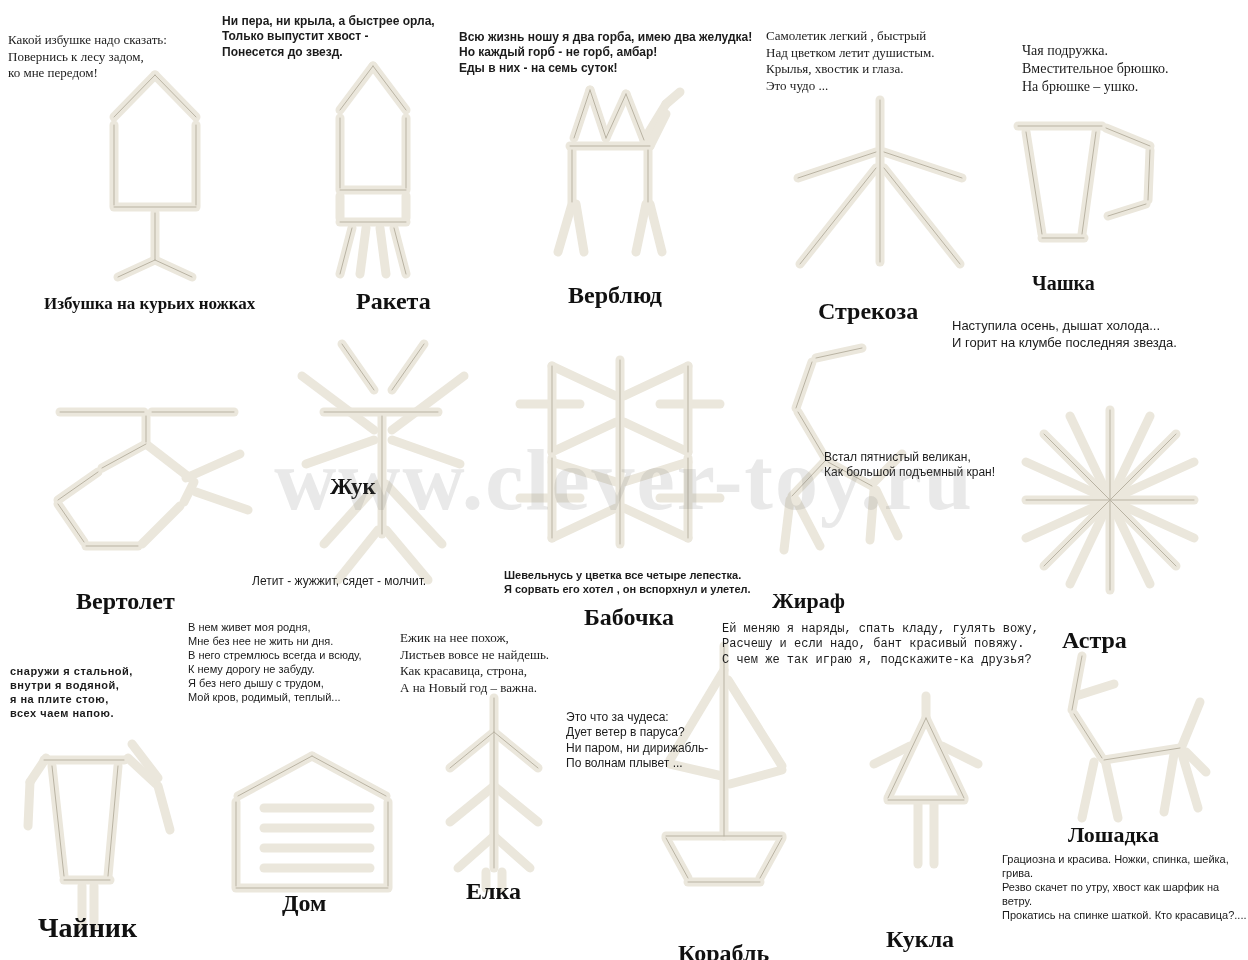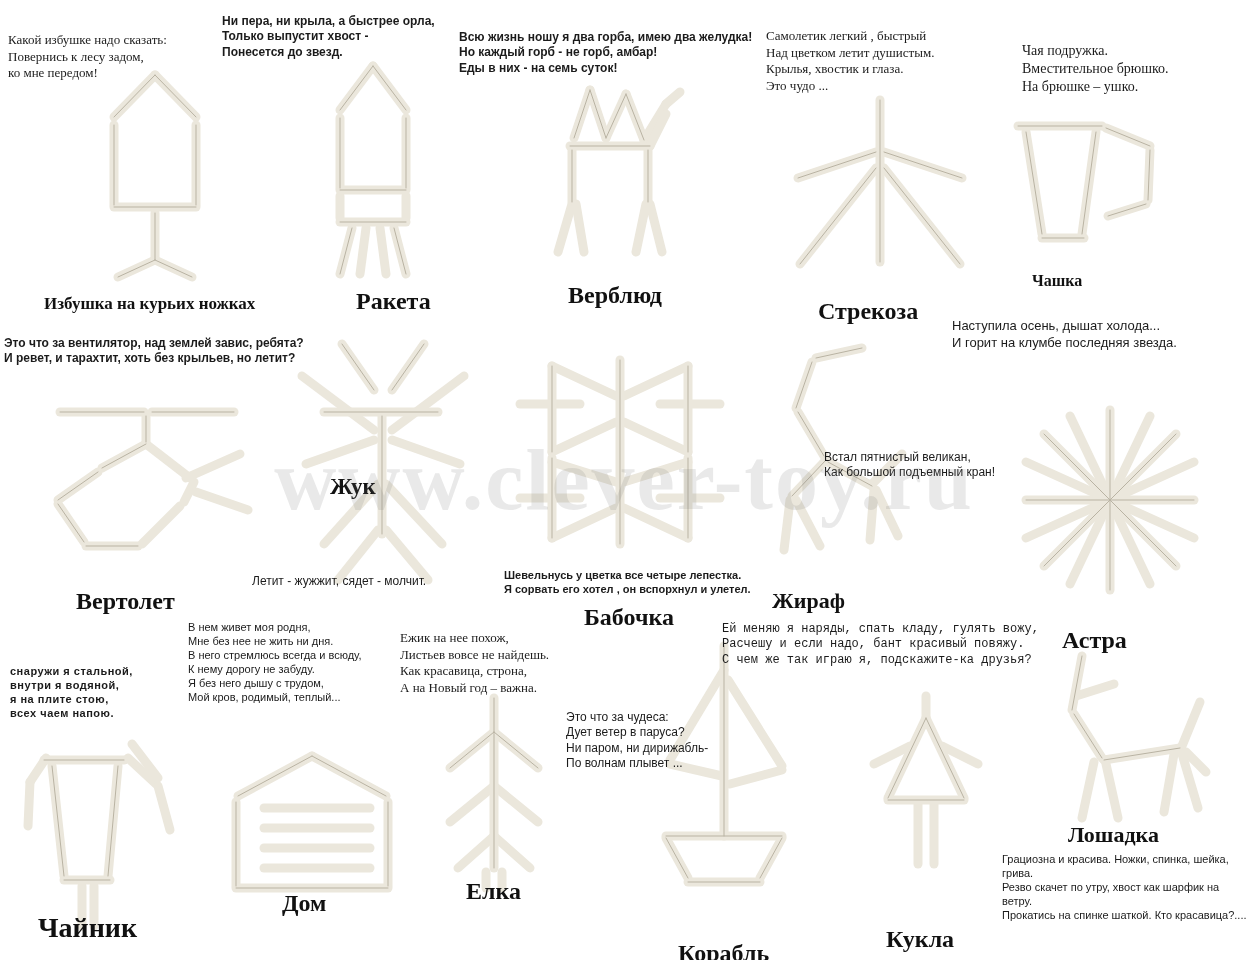--- a/index.html
+++ b/index.html
@@ -206,24 +206,22 @@
         <line x1="10" y1="22" x2="94" y2="22"></line>
         <line x1="18" y1="28" x2="34" y2="130"></line>
         <line x1="88" y1="28" x2="74" y2="130"></line>
         <line x1="34" y1="134" x2="76" y2="134"></line>
         <line x1="98" y1="24" x2="142" y2="42"></line>
         <line x1="142" y1="46" x2="140" y2="96"></line>
         <line x1="138" y1="100" x2="100" y2="112"></line>
       </g>
     </svg>
   </div>
-  <div class="caption" style="left:1032px; top:272px; font-size:16px;">Чашка</div>
-
-  <div class="riddle sans bold" style="left:4px; top:336px; font-size:12px;">Это что за вентилятор, над землей завис, ребята?
-И ревет, и тарахтит, хоть без крыльев, но летит?</div>
+  <div class="caption" style="left:1032px; top:272px; font-size:20px;">Чашка</div>
+
   <div class="fig" style="left:48px; top:382px;">
     <svg width="210" height="190" viewBox="0 0 210 190">
       <g class="stickline" stroke-width="9">
         <line x1="12" y1="30" x2="96" y2="30"></line>
         <line x1="104" y1="30" x2="186" y2="30"></line>
         <line x1="98" y1="34" x2="98" y2="60"></line>
         <line x1="98" y1="62" x2="54" y2="86"></line>
         <line x1="98" y1="62" x2="142" y2="96"></line>
         <line x1="50" y1="90" x2="10" y2="118"></line>
         <line x1="10" y1="122" x2="36" y2="160"></line>

